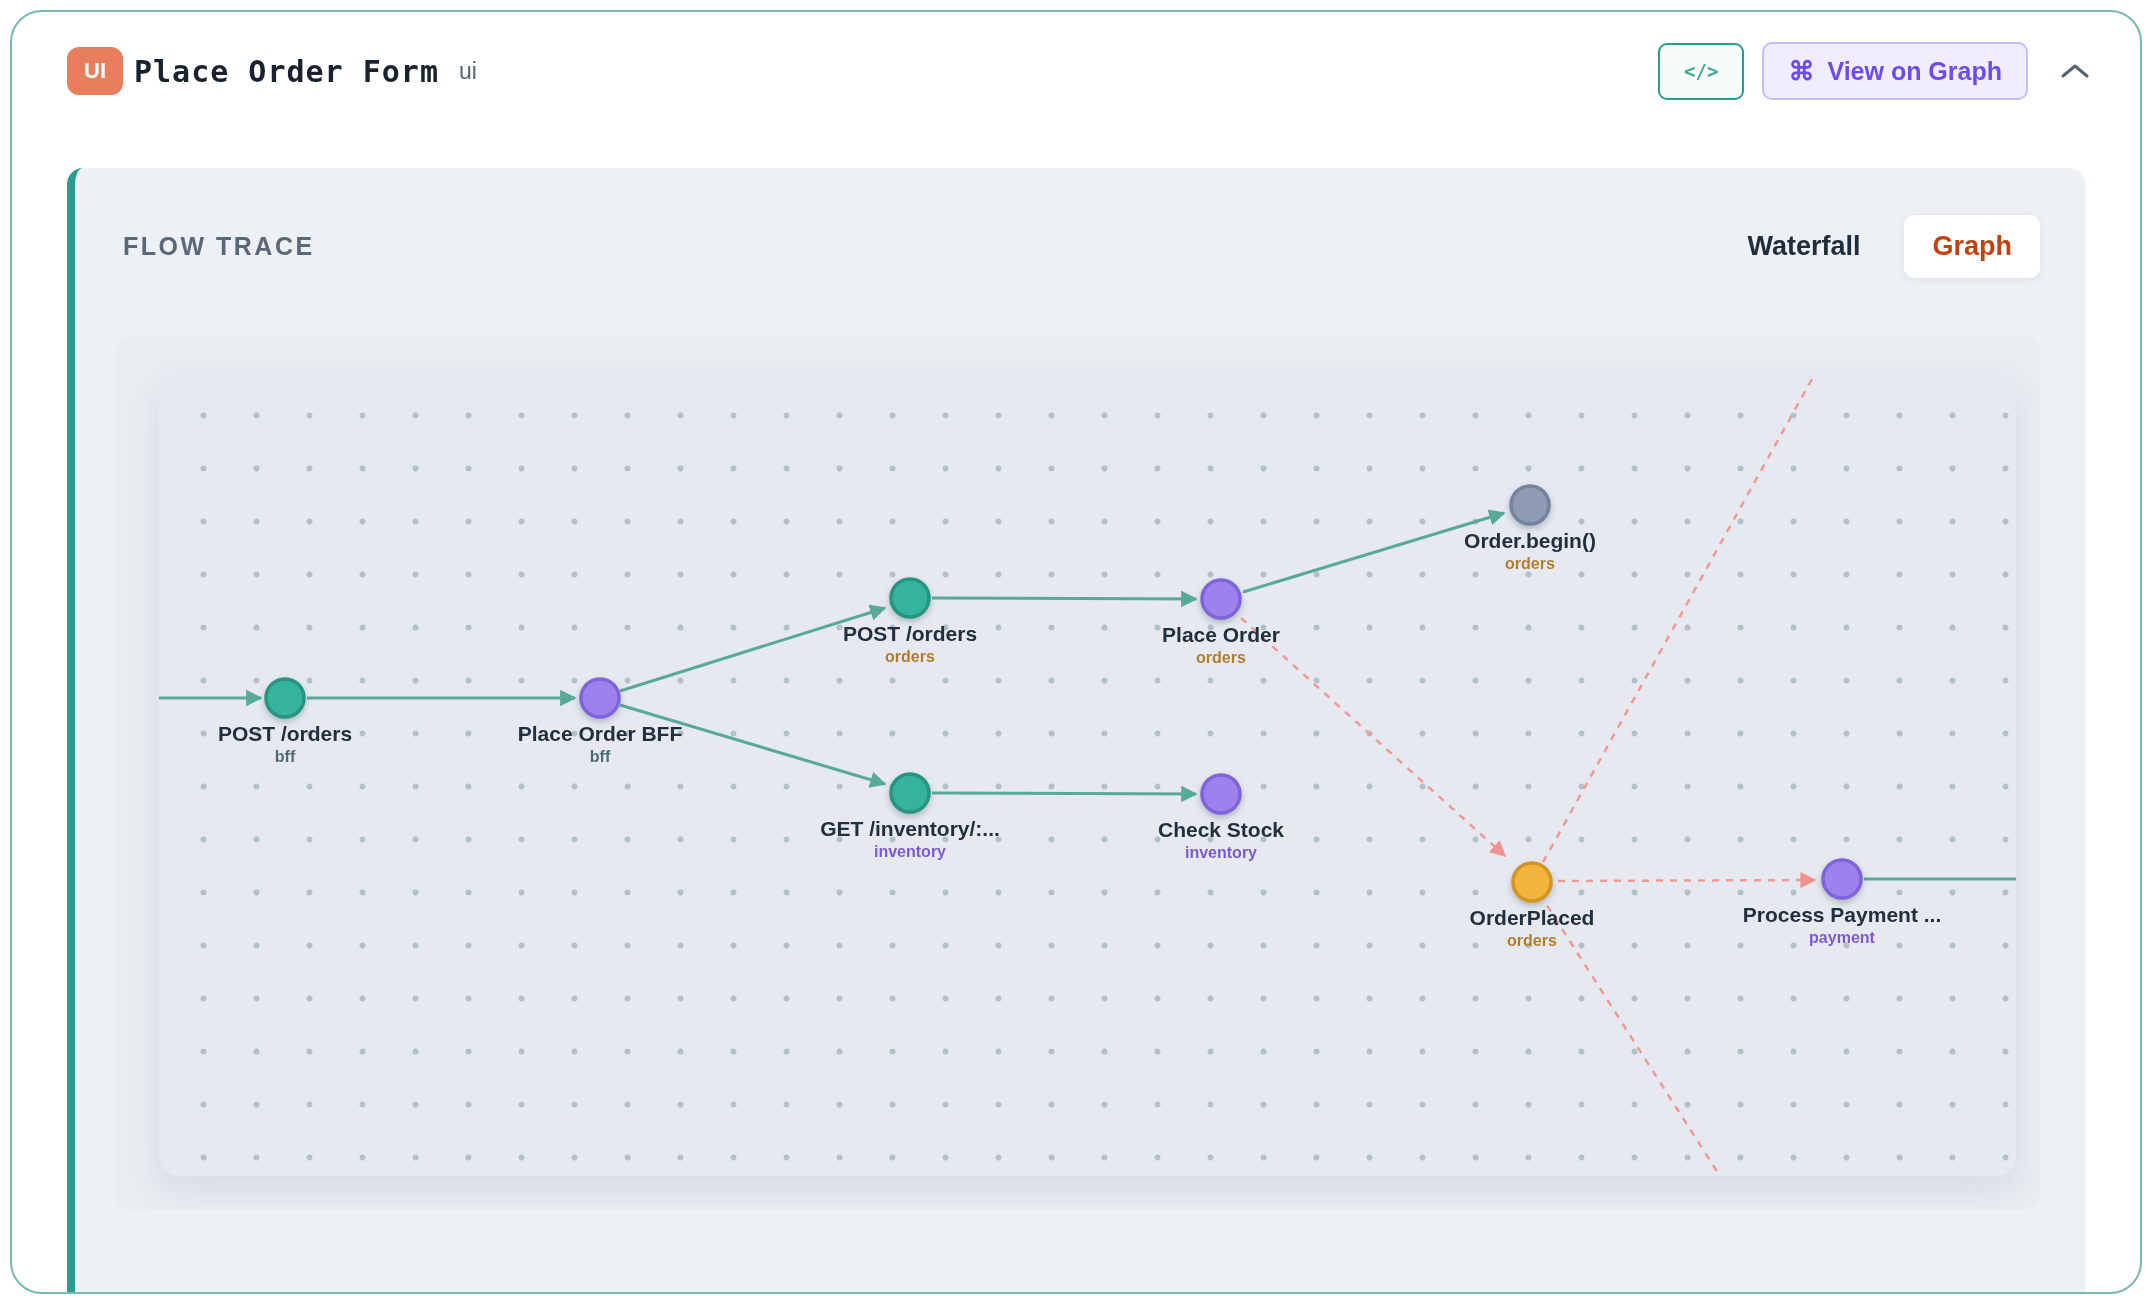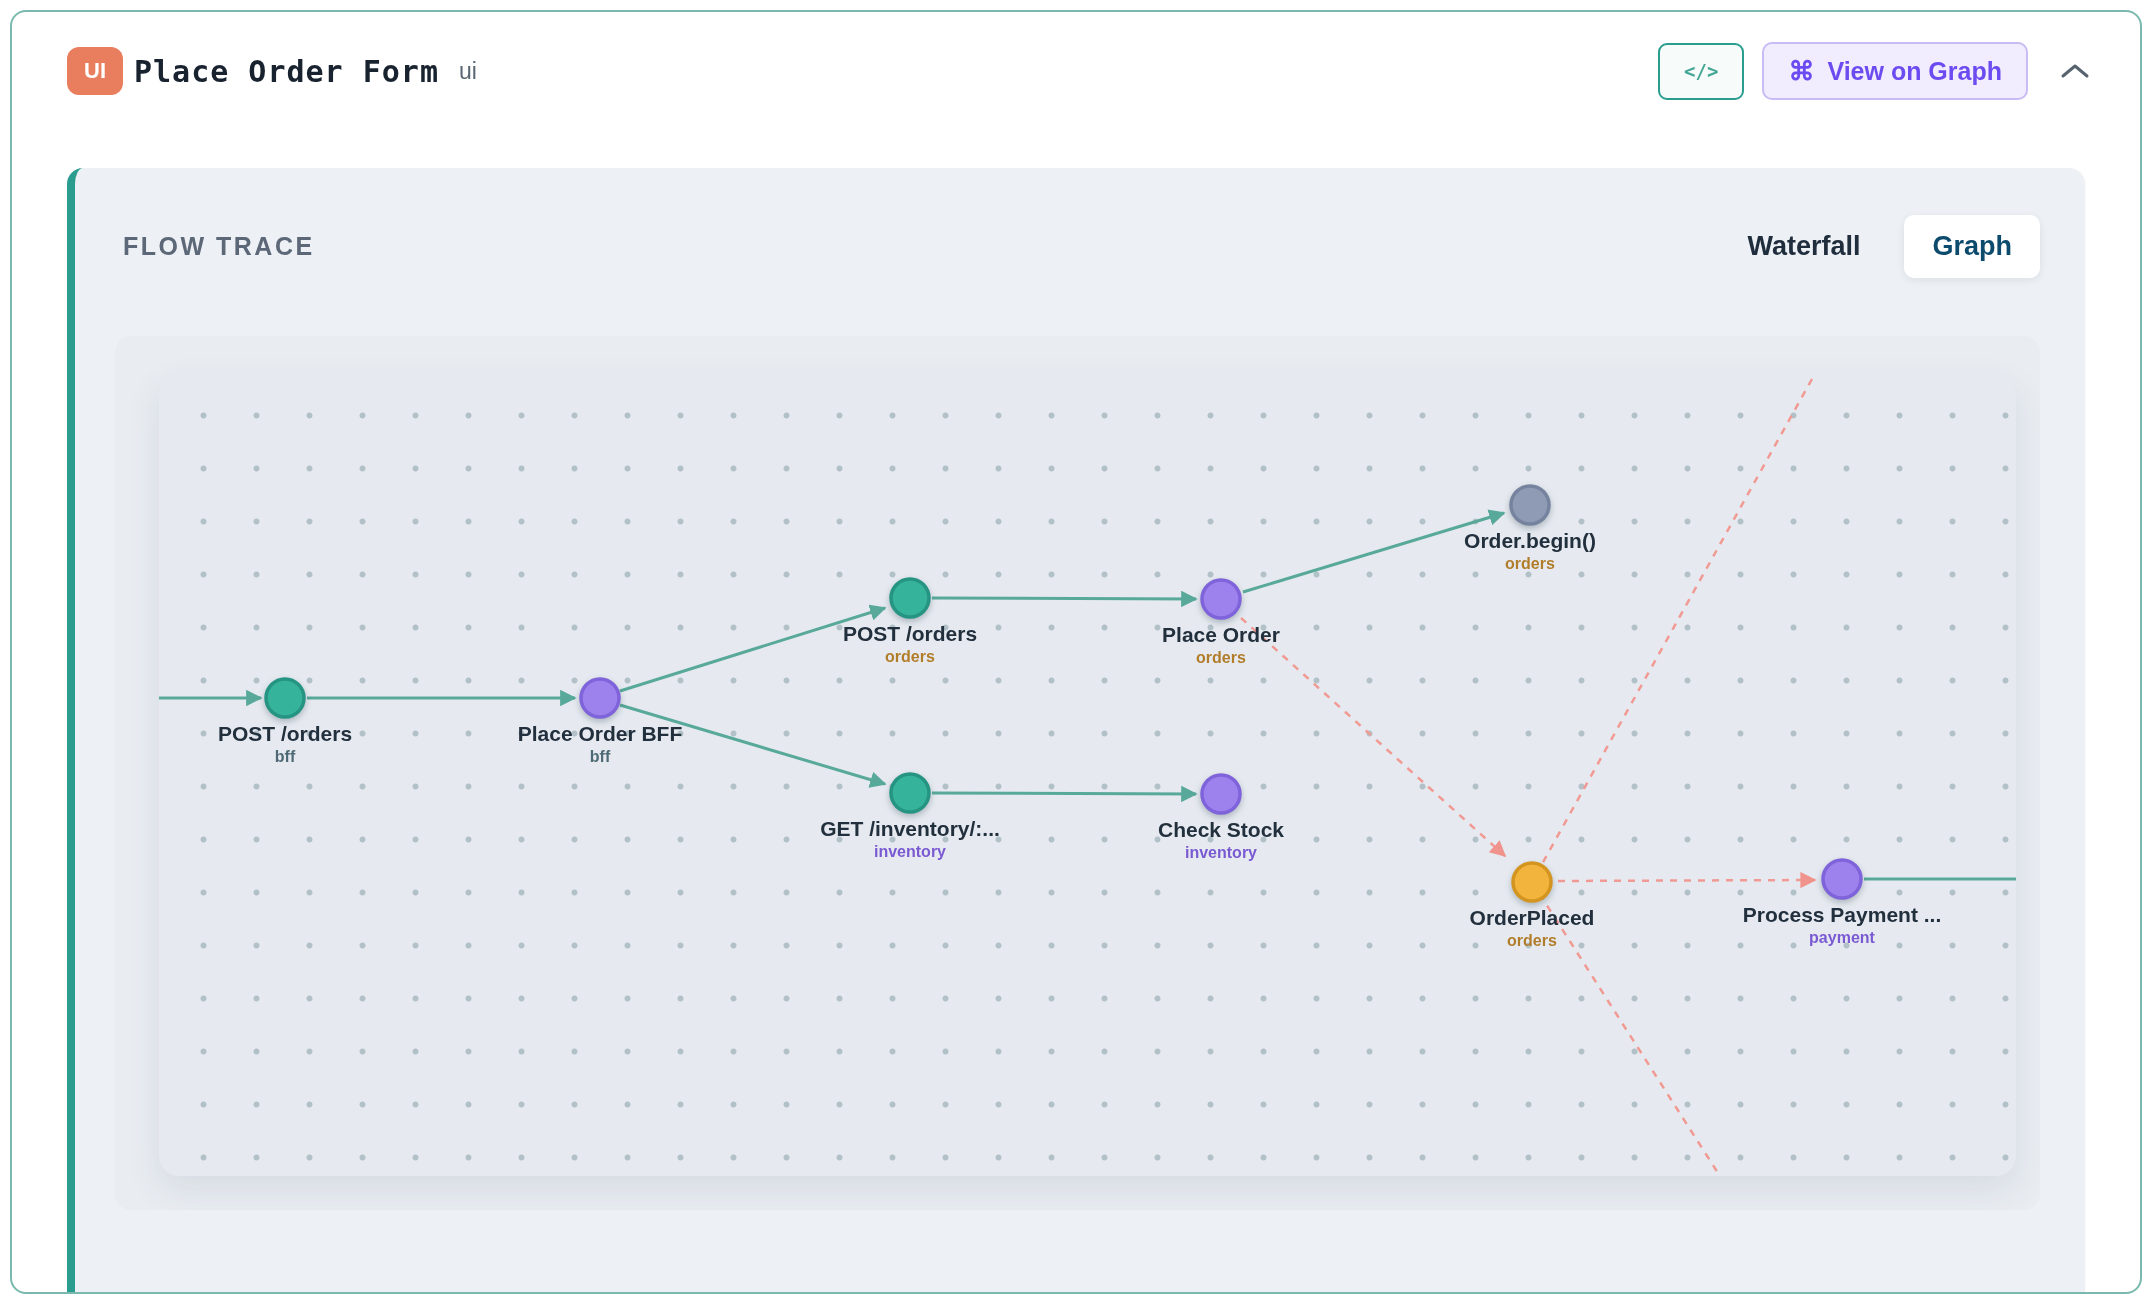--- a/index.html
+++ b/index.html
@@ -7,21 +7,21 @@
   body {
     width: 2152px; height: 1304px;
     background: #ffffff;
     font-family: "Liberation Sans", sans-serif;
     position: relative;
     overflow: hidden;
   }
   .page {
     position: absolute; inset: 10px;
     border: 2px solid #7ab9ad;
-    border-radius: 16px;
+    border-radius: 32px;
     background: #ffffff;
     overflow: hidden;
   }
   
   .header {
     display: flex; align-items: center;
     height: 118px;
     padding: 0 50px 0 55px;
   }
   .badge {
@@ -103,21 +103,21 @@
   .tabs { margin-left: auto; display: flex; align-items: center; gap: 44px; }
   .tab {
     background: none; border: none;
     font: 700 27px "Liberation Sans", sans-serif;
     color: #202d3c;
     cursor: pointer;
     padding: 0;
   }
   .tab.active {
     background: #ffffff;
-    color: #0c4a6e;
+    color: #c2410c;
     padding: 16px 28px;
     border-radius: 10px;
     box-shadow: 0 2px 8px rgba(30,50,70,.08);
   }
   
   .canvas {
     position: relative;
     height: 874px;
     background: #e9edf2;
     border-radius: 16px;

